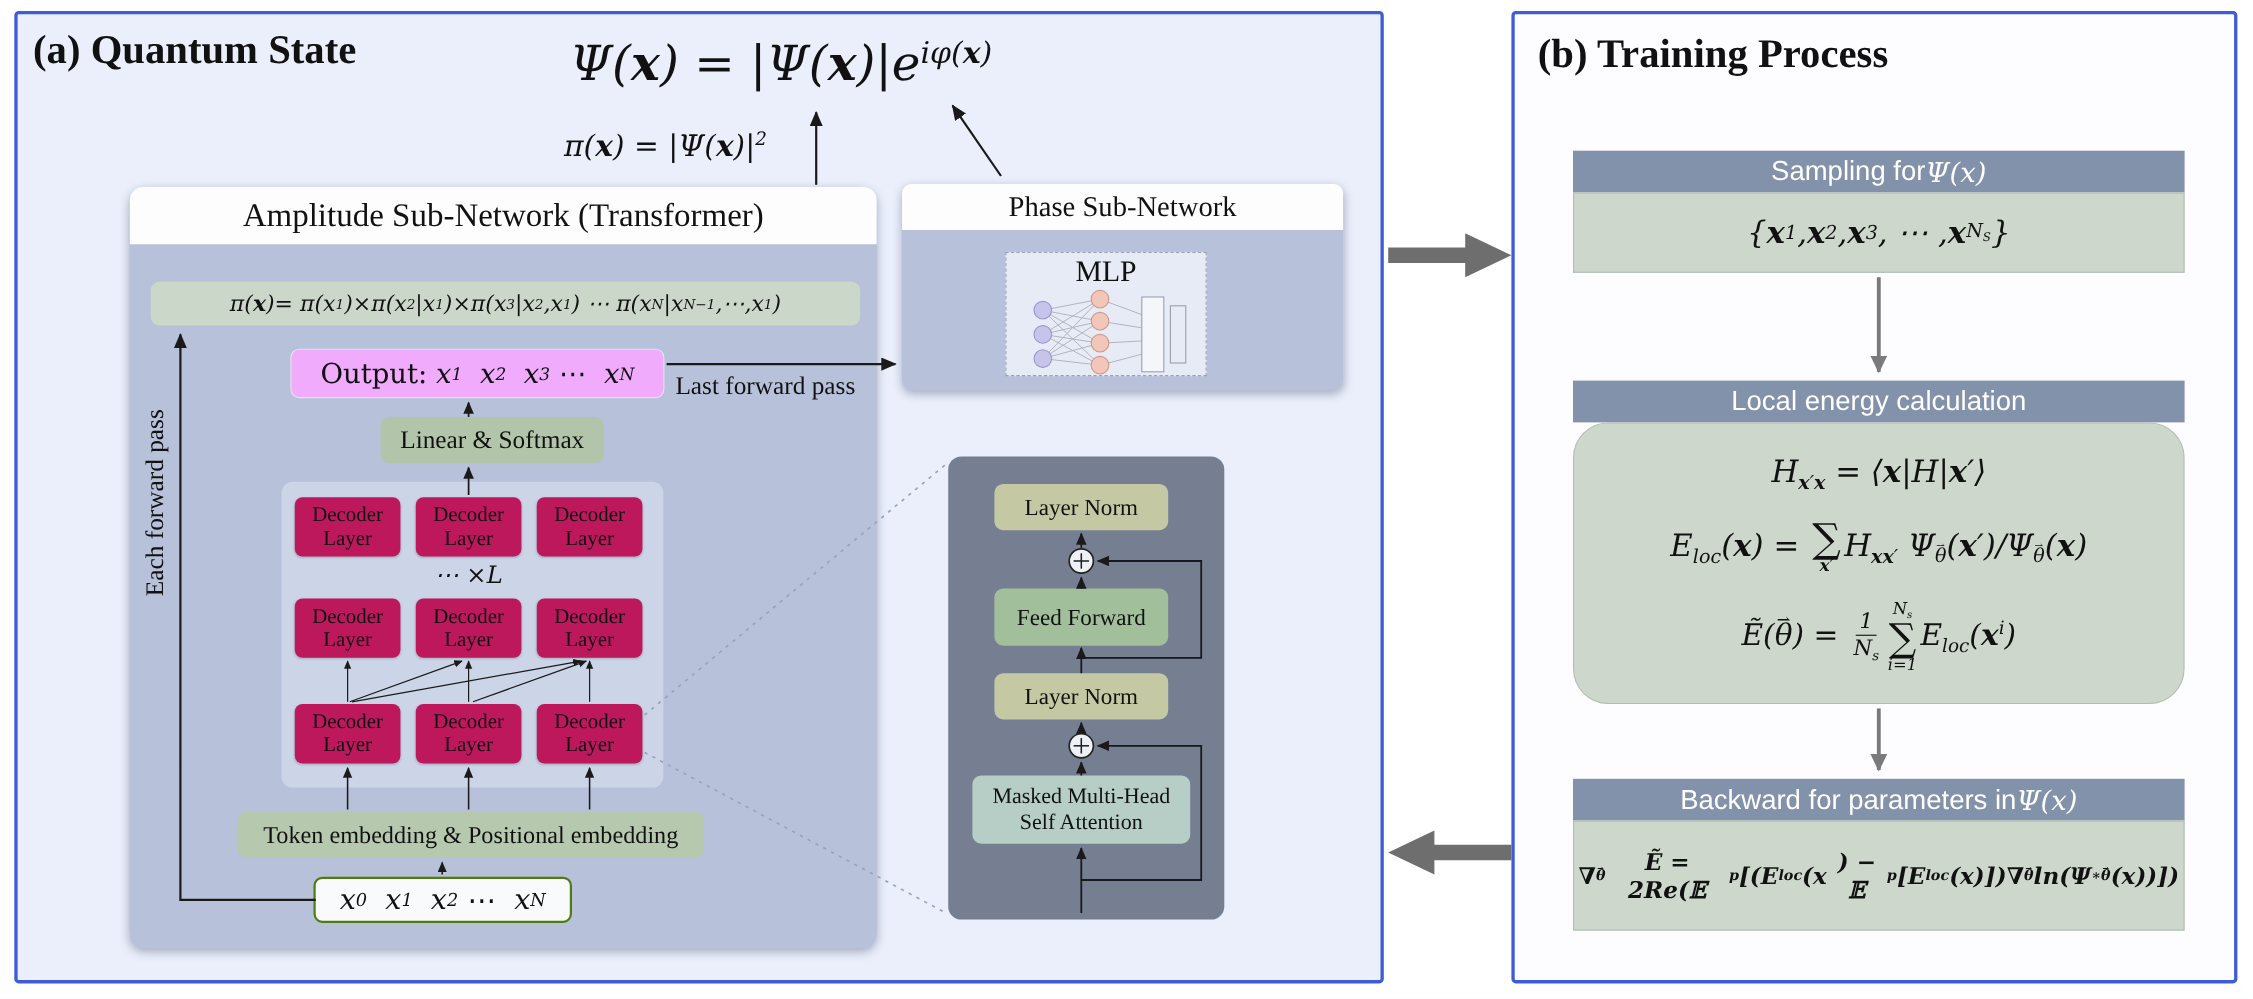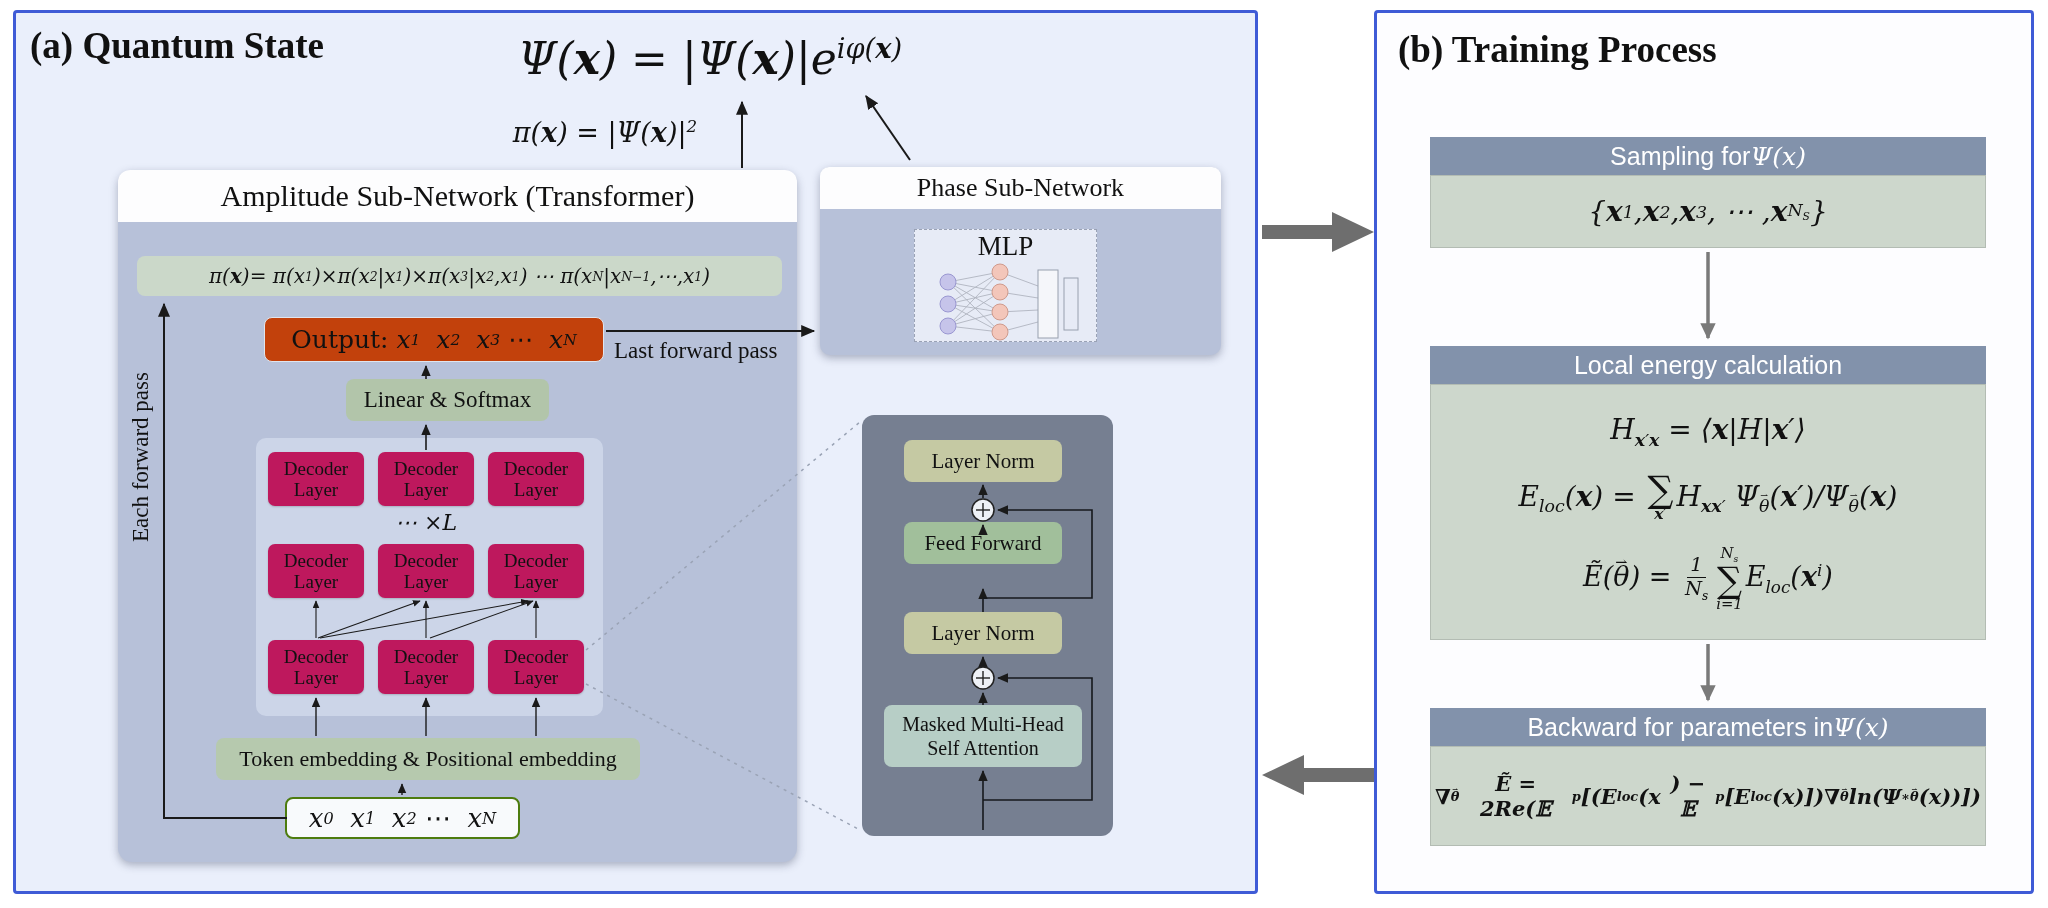--- a/index.html
+++ b/index.html
@@ -50,21 +50,21 @@
 <div class="ptitle" style="left:30px;top:24px;">(a) Quantum State</div>
 
 <div class="math" style="left:450px;top:32px;width:520px;text-align:center;font-size:44px;">Ψ(<b>x</b>) = |Ψ(<b>x</b>)|e<sup>iφ(<b>x</b>)</sup></div>
 <div class="math" style="left:470px;top:116px;width:270px;text-align:center;font-size:27px;">π(<b>x</b>) = |Ψ(<b>x</b>)|<sup>2</sup></div>
 
 <div class="box" style="left:118px;top:170px;width:679px;height:692px;background:#b7c1d9;border-radius:14px;box-shadow:0 3px 9px rgba(40,50,80,.35);"></div>
 <div class="hdr" style="left:118px;top:170px;width:679px;height:52px;font-size:30px;border-radius:12px 12px 0 0;">Amplitude Sub-Network (Transformer)</div>
 
 <div class="cbox flexmath" style="left:137px;top:256px;width:645px;height:40px;background:#cbd8c9;font-size:20px;">π(<b>x</b>)= π(x<sub>1</sub>)×π(x<sub>2</sub>|x<sub>1</sub>)×π(x<sub>3</sub>|x<sub>2</sub>,x<sub>1</sub>) ⋯ π(x<sub>N</sub>|x<sub>N−1</sub>,⋯,x<sub>1</sub>)</div>
 
-<div class="cbox flexmath" style="left:264px;top:317px;width:340px;height:45px;background:#c2410c;border:1px solid #e0e5ee;font-size:25px;"><span class="up">Output: </span>&nbsp;x<sub>1</sub>&nbsp; x<sub>2</sub>&nbsp; x<sub>3</sub>&nbsp; <span class="up">⋯</span>&nbsp; x<sub>N</sub></div>
+<div class="cbox flexmath" style="left:264px;top:317px;width:340px;height:45px;background:#f0abfc;border:1px solid #e0e5ee;font-size:25px;"><span class="up">Output: </span>&nbsp;x<sub>1</sub>&nbsp; x<sub>2</sub>&nbsp; x<sub>3</sub>&nbsp; <span class="up">⋯</span>&nbsp; x<sub>N</sub></div>
 
 <div class="label" style="left:614px;top:338px;font-size:23px;">Last forward pass</div>
 
 <div class="cbox" style="left:330px;top:379px;width:203px;height:42px;background:#b2c5aa;font-size:23px;margin-left:16px;">Linear &amp; Softmax</div>
 
 <div class="box" style="left:256px;top:438px;width:347px;height:278px;background:#ccd5e8;border-radius:10px;"></div>
 
 <div class="decbox" style="left:268px;top:452px;">Decoder Layer</div>
 <div class="decbox" style="left:378px;top:452px;">Decoder Layer</div>
 <div class="decbox" style="left:488px;top:452px;">Decoder Layer</div>
@@ -85,31 +85,31 @@
 
 <div class="vlabel">Each forward pass</div>
 
 <div class="box" style="left:820px;top:167px;width:401px;height:188px;background:#b7c1d9;border-radius:10px;box-shadow:0 3px 9px rgba(40,50,80,.35);"></div>
 <div class="hdr" style="left:820px;top:167px;width:401px;height:42px;font-size:26px;border-radius:9px 9px 0 0;">Phase Sub-Network</div>
 <div class="box" style="left:914px;top:229px;width:183px;height:113px;background:#e7ebf6;border:1.5px dashed #9aa2b5;"></div>
 <div class="label" style="left:914px;top:231px;width:183px;text-align:center;font-size:27px;">MLP</div>
 
 <div class="box" style="left:862px;top:415px;width:251px;height:421px;background:#767f91;border-radius:12px;"></div>
 <div class="cbox" style="left:904px;top:440px;width:158px;height:42px;background:#c5c9a3;font-size:21px;">Layer Norm</div>
-<div class="cbox" style="left:904px;top:522px;width:158px;height:42px;background:#a1bf9b;font-size:21px;">Feed Forward</div>
+<div class="cbox" style="left:904px;top:535px;width:158px;height:52px;background:#a1bf9b;font-size:21px;">Feed Forward</div>
 <div class="cbox" style="left:904px;top:612px;width:158px;height:42px;background:#c5c9a3;font-size:21px;">Layer Norm</div>
 <div class="cbox" style="left:884px;top:705px;width:198px;height:62px;background:#b7cec6;font-size:20px;line-height:1.2;padding:0 10px;">Masked Multi-Head Self Attention</div>
 
 <div class="ptitle" style="left:1398px;top:28px;">(b) Training Process</div>
 
 <div class="bhdr" style="left:1430px;top:137px;width:556px;height:38px;">Sampling for <span class="mi">Ψ(x)</span></div>
 <div class="bbody flexmath" style="left:1430px;top:175px;width:556px;height:73px;font-size:28px;">{<b>x</b><sup>1</sup>, <b>x</b><sup>2</sup>, <b>x</b><sup>3</sup>, ⋯ , <b>x</b><sup>N<sub>S</sub></sup>}</div>
 
 <div class="bhdr" style="left:1430px;top:346px;width:556px;height:38px;">Local energy calculation</div>
-<div class="bbody" style="left:1430px;top:384px;width:556px;height:256px;flex-direction:column;justify-content:space-evenly;">
+<div class="bbody" style="left:1430px;top:384px;width:556px;height:256px;flex-direction:column;justify-content:space-evenly;border-radius:32px;">
   <div class="flexmath" style="font-size:28px;">H<sub><b>x</b>′<b>x</b></sub> = ⟨<b>x</b>|H|<b>x</b>′⟩</div>
   <div class="flexmath" style="font-size:28px;">E<sub>loc</sub>(<b>x</b>) = <span class="stack">
         <span class="big">∑</span>
         <span class="lim"><b>x</b>′</span>
       </span>H<sub><b>xx</b>′</sub> Ψ<sub><span class="vec">θ</span></sub>(<b>x</b>′)/Ψ<sub><span class="vec">θ</span></sub>(<b>x</b>)</div>
   <div class="flexmath" style="font-size:27px;">Ẽ(<span class="vec">θ</span>) = <span class="frac">
         <span>1</span>
         <span>N<sub>s</sub></span>
       </span><span class="stack">
         <span class="lim">N<sub>s</sub></span>

